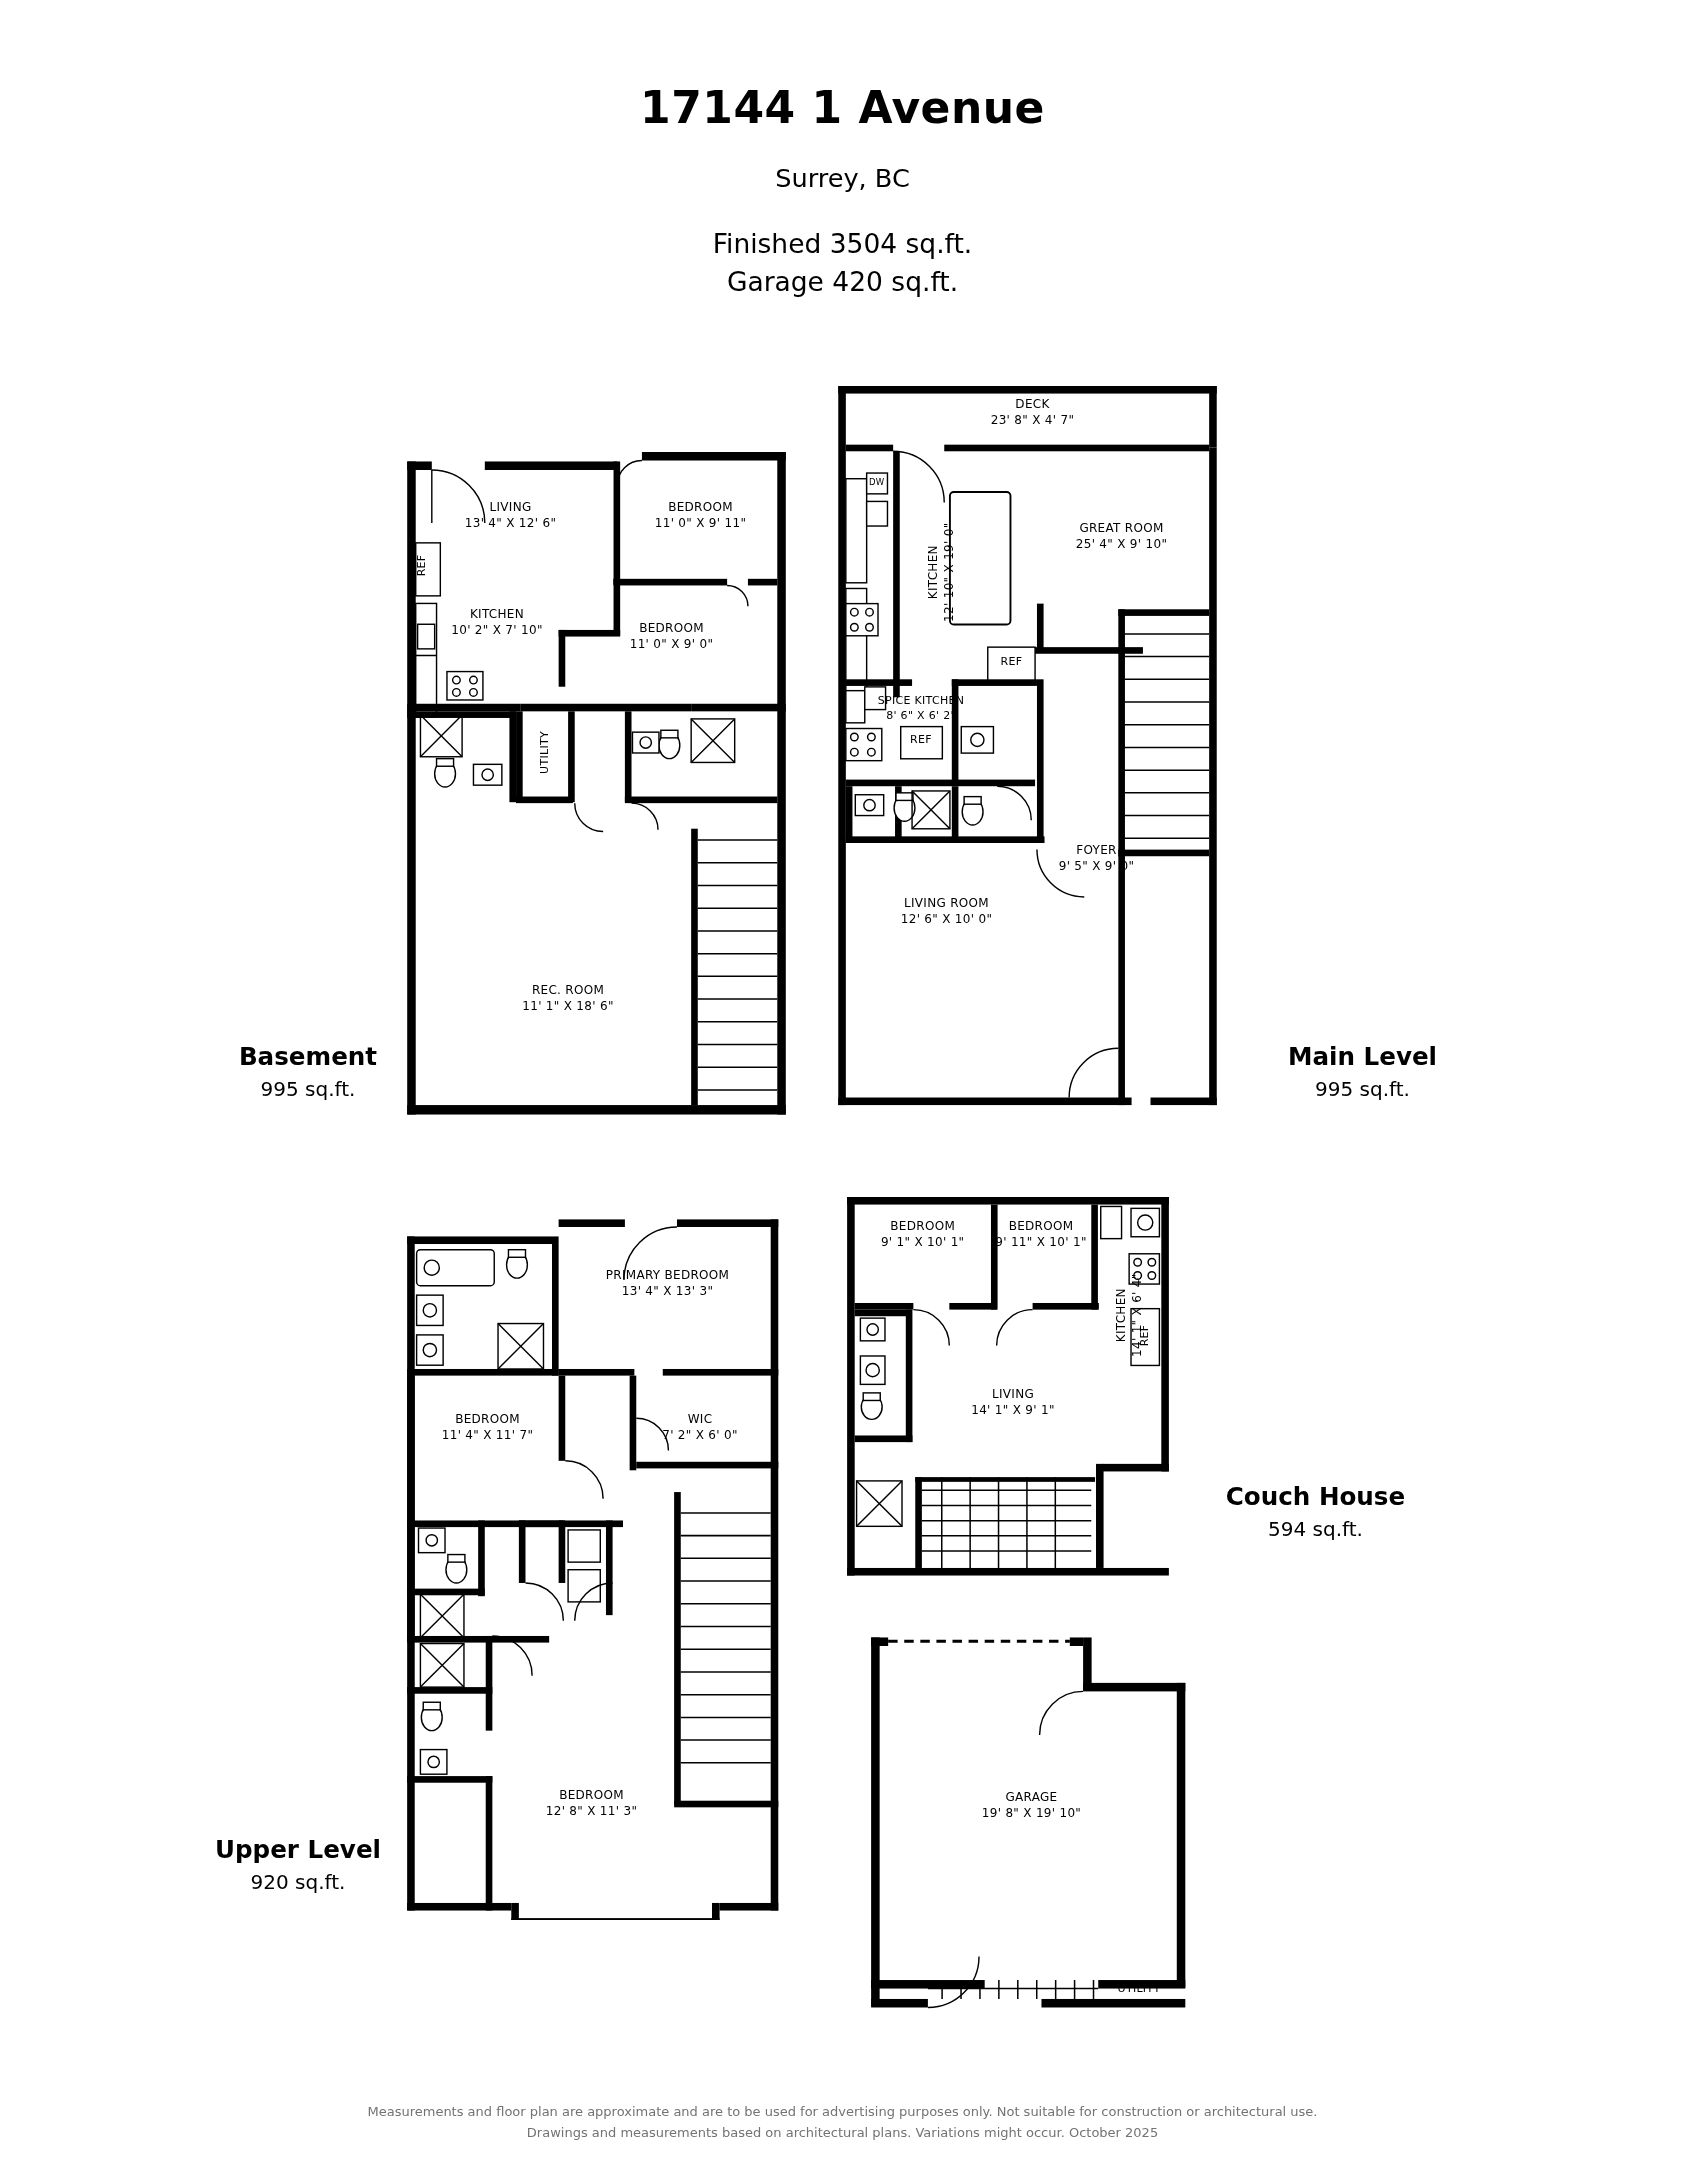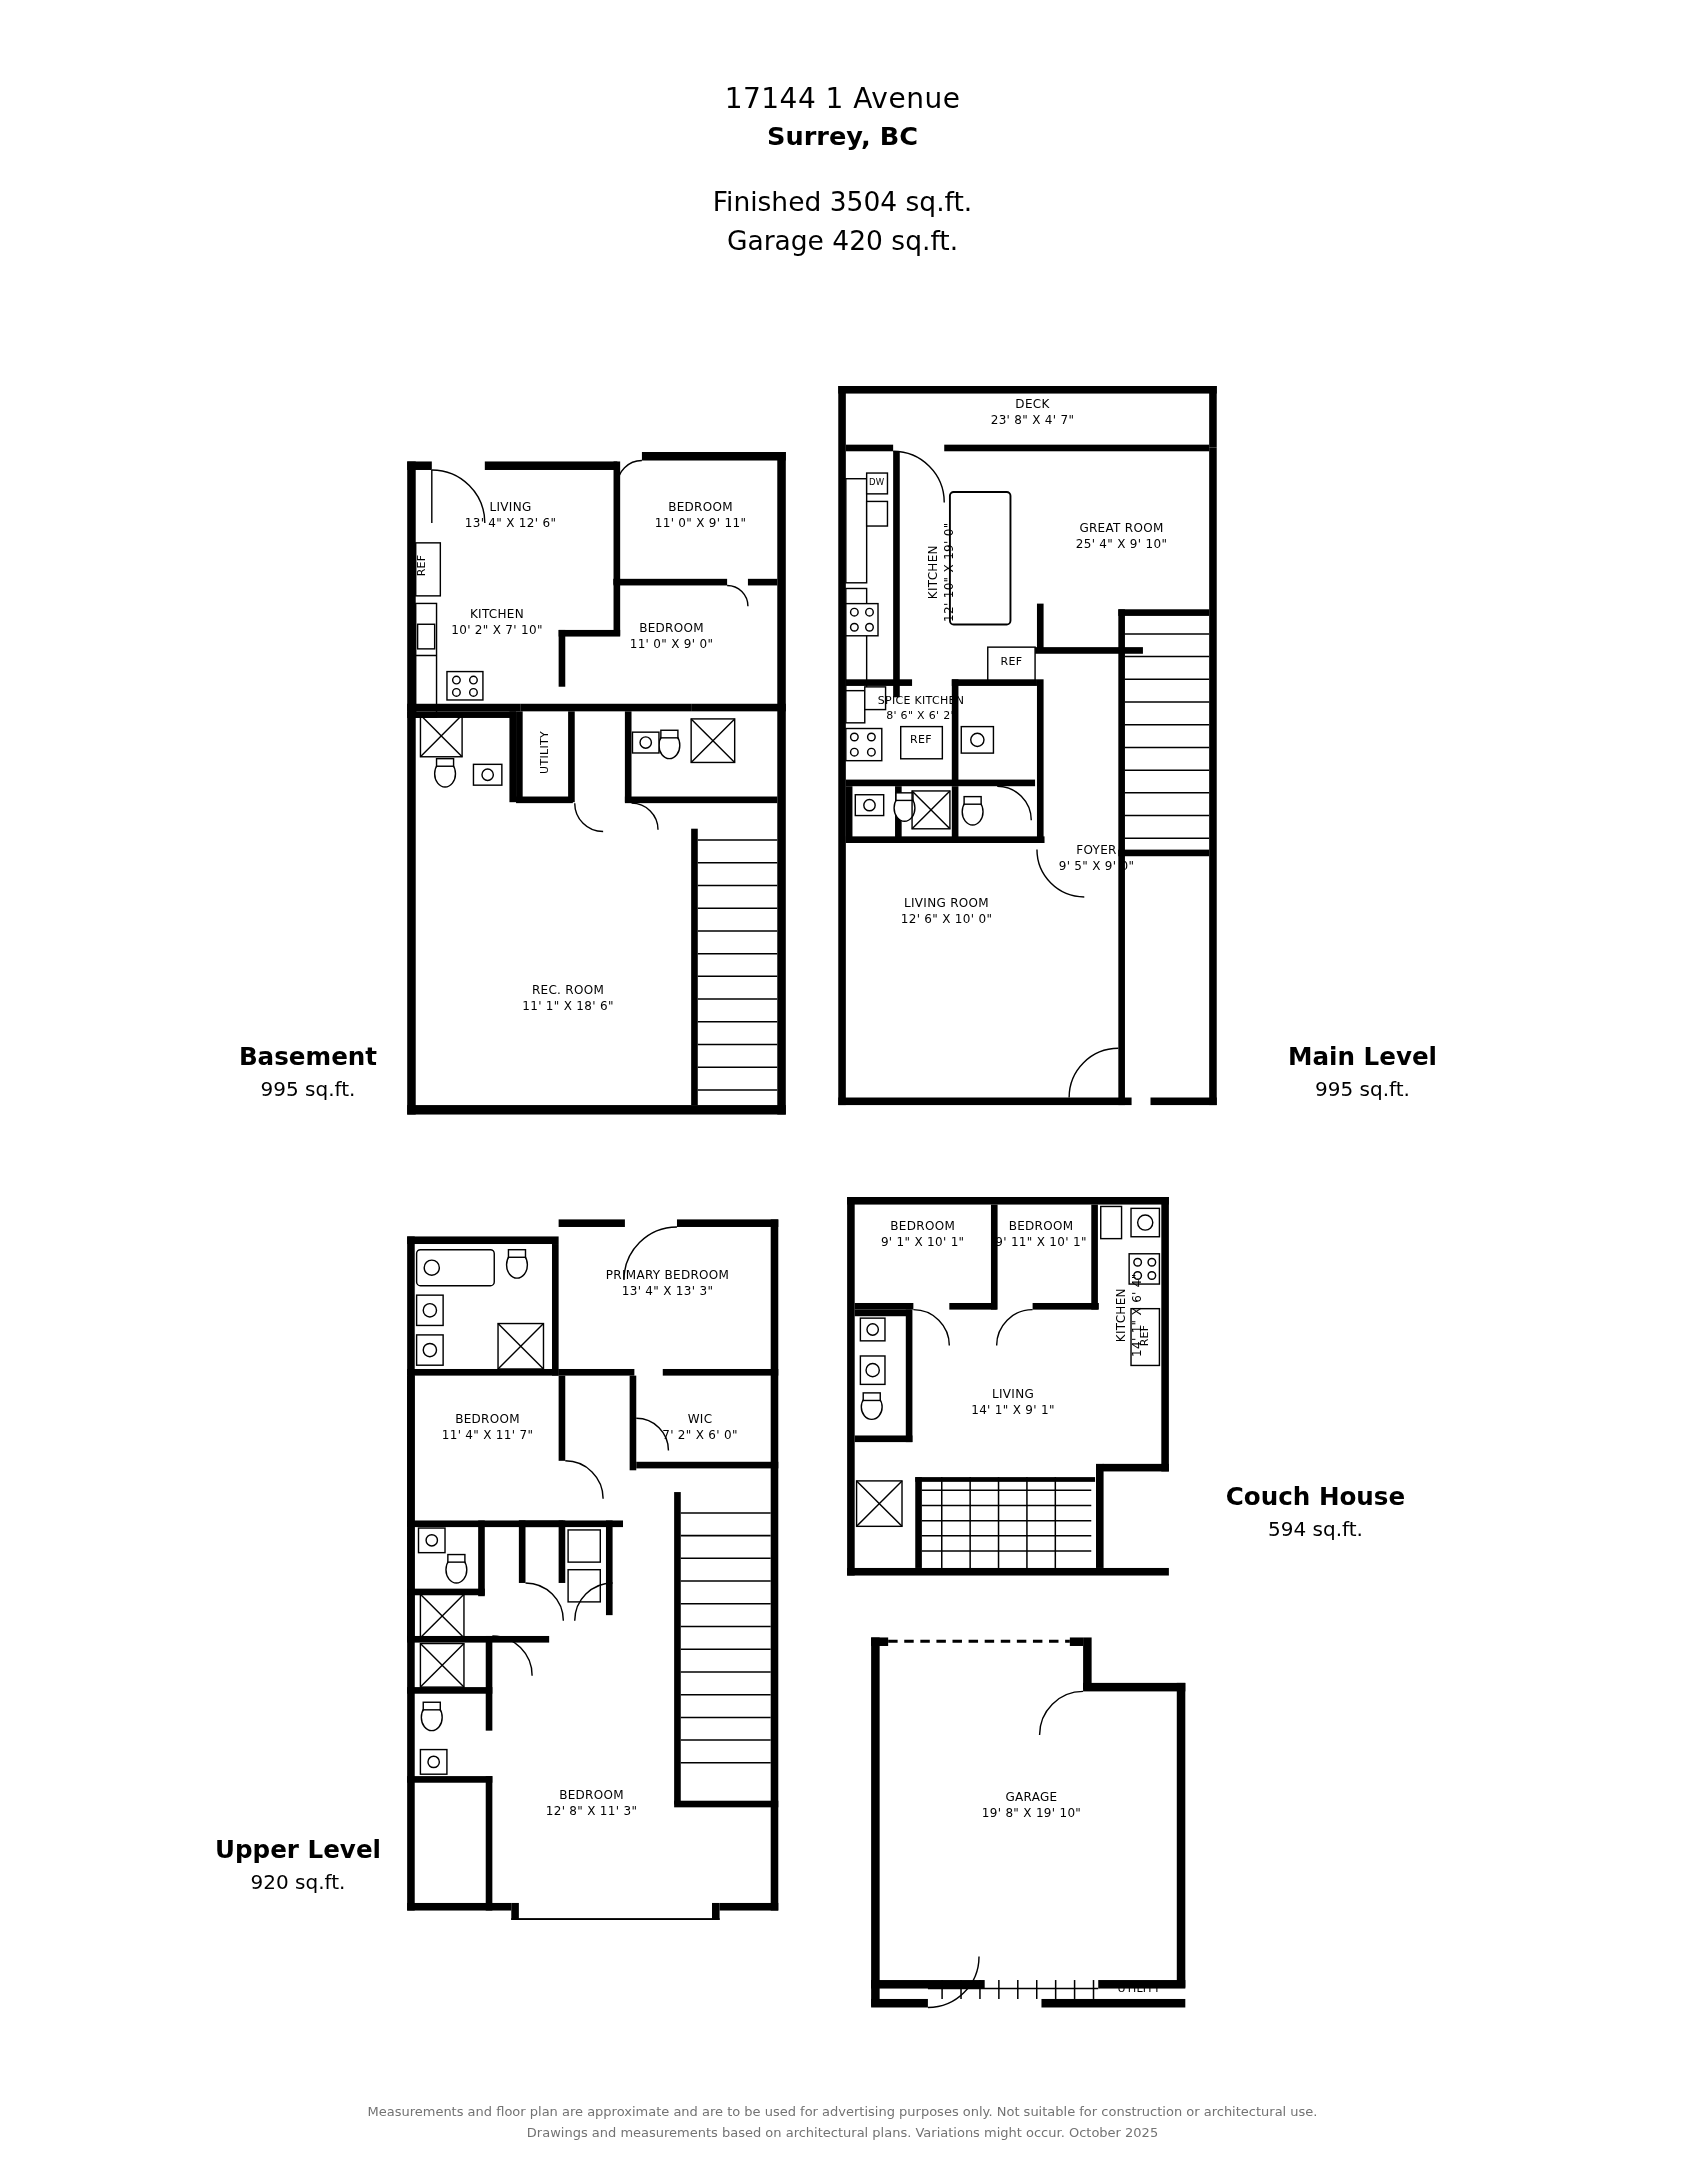--- a/index.html
+++ b/index.html
@@ -18,29 +18,29 @@
 
   
   .header {
     position: absolute;
     top: 83px;
     left: 0;
     width: 1685px;
     text-align: center;
   }
   .title {
-    font-size: 28px;
-    font-weight: 400;
+    font-size: 44px;
+    font-weight: 700;
     letter-spacing: 0.5px;
     line-height: 1.15;
   }
   .subtitle {
     font-size: 25.6px;
-    font-weight: bold;
-    margin-top: 6px;
+    font-weight: normal;
+    margin-top: 29px;
   }
   .areas {
     margin-top: 32px;
     font-size: 26.5px;
     line-height: 1.45;
     font-weight: 400;
   }
 
   
   .footer {

